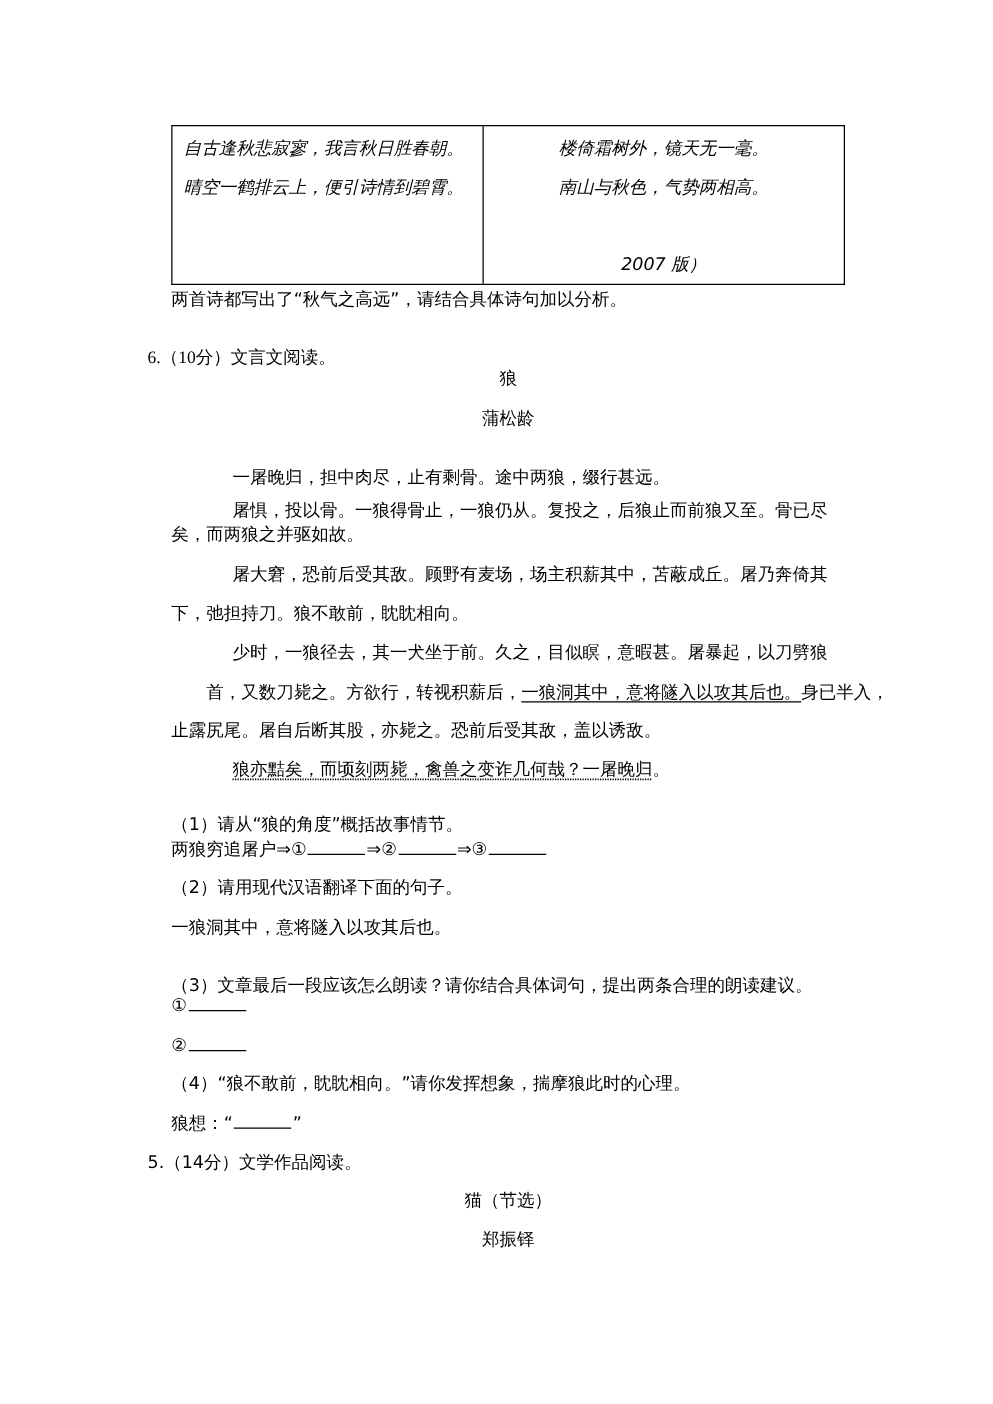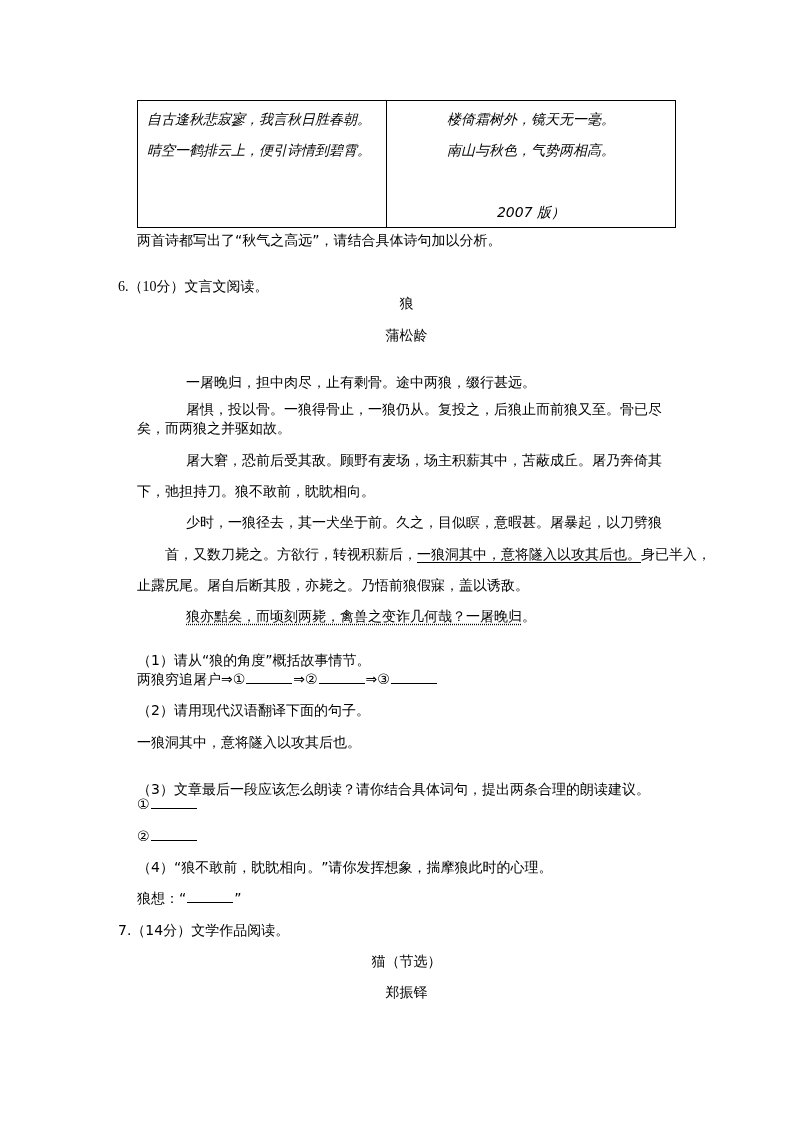--- a/index.html
+++ b/index.html
@@ -50,21 +50,21 @@
 <div class="abs" style="left:186px; top:387px;margin-top:12px;">屠惧，投以骨。一狼得骨止，一狼仍从。复投之，后狼止而前狼又至。骨已尽</div>
 <div class="abs" style="left:137px; top:418px;">矣，而两狼之并驱如故。</div>
 
 <div class="abs" style="left:186px; top:450px;">屠大窘，恐前后受其敌。顾野有麦场，场主积薪其中，苫蔽成丘。屠乃奔倚其</div>
 <div class="abs" style="left:137px; top:481px;">下，弛担持刀。狼不敢前，眈眈相向。</div>
 
 <div class="abs" style="left:186px; top:512px;">少时，一狼径去，其一犬坐于前。久之，目似瞑，意暇甚。屠暴起，以刀劈狼</div>
 <div class="abs" style="left:137px; top:544px;margin-left:28px;">
   <span>首，又数刀毙之。方欲行，转视积薪后，</span><span class="u">一狼洞其中，意将隧入以攻其后也。</span><span>身已半入，</span>
 </div>
-<div class="abs" style="left:137px; top:575px;">止露尻尾。屠自后断其股，亦毙之。乃悟前狼假寐，盖以诱敌。</div>
+<div class="abs" style="left:137px; top:575px;">止露尻尾。屠自后断其股，亦毙之。恐前后受其敌，盖以诱敌。</div>
 
 <div class="abs" style="left:186px; top:606px;">
   <span class="u-wave">狼亦黠矣，而顷刻两毙，禽兽之变诈几何哉？一屠晚归</span><span>。</span>
 </div>
 
 <div class="abs" style="left:137px; top:638px;margin-top:12px;">（1）请从“狼的角度”概括故事情节。</div>
 <div class="abs" style="left:137px; top:669px;">
   <span>两狼穷追屠户⇒①</span><span class="blank"></span><span>⇒②</span><span class="blank"></span><span>⇒③</span><span class="blank"></span>
 </div>
 
@@ -77,15 +77,15 @@
 </div>
 <div class="abs" style="left:137px; top:826px;">
   <span>②</span><span class="blank"></span>
 </div>
 
 <div class="abs" style="left:137px; top:857px;">（4）“狼不敢前，眈眈相向。”请你发挥想象，揣摩狼此时的心理。</div>
 <div class="abs" style="left:137px; top:888px;">
   <span>狼想：“</span><span class="blank"></span><span>”</span>
 </div>
 
-<div class="abs" style="left:118px; top:920px;">7.（14分）文学作品阅读。</div>
+<div class="abs" style="left:118px; top:920px;">5.（14分）文学作品阅读。</div>
 <div class="center-abs" style="top:951px;">猫（节选）</div>
 <div class="center-abs" style="top:982px;">郑振铎</div>
 
 </body></html>

